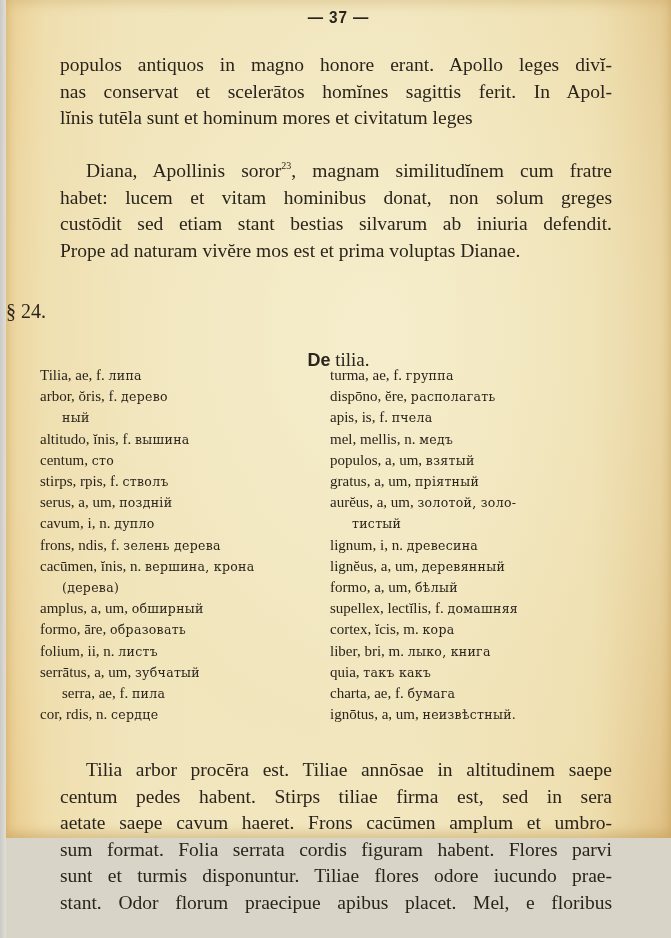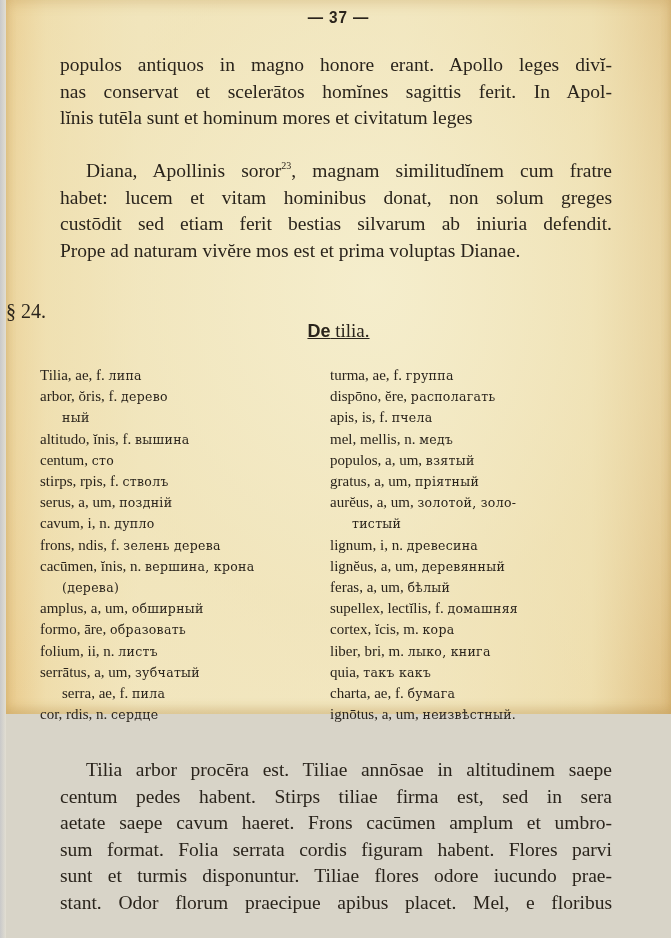--- a/index.html
+++ b/index.html
@@ -2,21 +2,21 @@
 <html><head>
   <meta charset="utf-8">
   <style>
     html, body { margin: 0; padding: 0; }
     body {
       width: 671px; height: 938px; overflow: hidden;
       background: #d8d4c8;
       font-family: "Liberation Serif", "DejaVu Serif", serif;
     }
     .page {
-      position: absolute; left: 6px; top: 0; width: 665px; height: 714px;
+      position: absolute; left: 6px; top: 0; width: 665px; height: 838px;
       background:
         radial-gradient(ellipse at 55% 40%, rgba(245,238,205,0.9) 0%, rgba(240,228,185,0.6) 55%, rgba(225,195,130,0.0) 100%),
         linear-gradient(to right, #e9c98a 0%, #efdcaa 6%, #f2e6bf 20%, #f3e8c4 60%, #eedcaa 88%, #dcb878 100%);
       color: #2a241c;
       box-shadow: inset 0 -6px 10px rgba(180,140,70,0.35), inset 0 6px 10px rgba(200,160,90,0.25);
     }
     .leftedge {
       position: absolute; left: 0; top: 0; width: 6px; height: 938px;
       background: linear-gradient(to right, #c9c9c9, #e2ded2);
     }
@@ -65,26 +65,26 @@
 
   <div class="prose" style="top:52px;">
     <span class="line">populos antiquos in magno honore erant. Apollo leges divĭ-</span>
     <span class="line">nas conservat et scelerātos homĭnes sagittis ferit. In Apol-</span>
     <span class="line last">lĭnis tutēla sunt et hominum mores et civitatum leges</span>
   </div>
 
   <div class="prose" style="top:158px;">
     <span class="line indent"><span>Diana, Apollinis soror</span><sup>23</sup><span>, magnam similitudĭnem cum fratre</span></span>
     <span class="line">habet: lucem et vitam hominibus donat, non solum greges</span>
-    <span class="line">custōdit sed etiam ferit bestias silvarum ab iniuria defendit.</span>
+    <span class="line">custōdit sed etiam stant bestias silvarum ab iniuria defendit.</span>
     <span class="line last">Prope ad naturam vivĕre mos est et prima voluptas Dianae.</span>
   </div>
 
   <div class="section" style="top:300px;">§ 24.</div>
-  <div class="title" style="top:320px;text-decoration:underline;"><span class="de">De</span><span> tilia.</span></div>
+  <div class="title" style="top:349px;"><span class="de">De</span><span> tilia.</span></div>
 
   <div class="vocab col-left" id="vocab-left">
       <span class="item"><span>Tilia, ae, f.</span> <span class="ru">липа</span></span>
       <span class="item"><span>arbor, ŏris, f.</span> <span class="ru">дерево</span></span>
       <span class="cont"><span class="ru">ный</span></span>
       <span class="item"><span>altitudo, ĭnis, f.</span> <span class="ru">вышина</span></span>
       <span class="item"><span>centum,</span> <span class="ru">сто</span></span>
       <span class="item"><span>stirps, rpis, f.</span> <span class="ru">стволъ</span></span>
       <span class="item"><span>serus, a, um,</span> <span class="ru">поздній</span></span>
       <span class="item"><span>cavum, i, n.</span> <span class="ru">дупло</span></span>
@@ -102,21 +102,21 @@
       <span class="item"><span>turma, ae, f.</span> <span class="ru">группа</span></span>
       <span class="item"><span>dispōno, ĕre,</span> <span class="ru">располагать</span></span>
       <span class="item"><span>apis, is, f.</span> <span class="ru">пчела</span></span>
       <span class="item"><span>mel, mellis, n.</span> <span class="ru">медъ</span></span>
       <span class="item"><span>populos, a, um,</span> <span class="ru">взятый</span></span>
       <span class="item"><span>gratus, a, um,</span> <span class="ru">пріятный</span></span>
       <span class="item"><span>aurĕus, a, um,</span> <span class="ru">золотой, золо-</span></span>
       <span class="cont"><span class="ru">тистый</span></span>
       <span class="item"><span>lignum, i, n.</span> <span class="ru">древесина</span></span>
       <span class="item"><span>lignĕus, a, um,</span> <span class="ru">деревянный</span></span>
-      <span class="item"><span>feras, a, um,</span> <span class="ru">бѣлый</span></span>
+      <span class="item"><span>formo, a, um,</span> <span class="ru">бѣлый</span></span>
       <span class="item"><span>supellex, lectĭlis, f.</span> <span class="ru">домашняя</span></span>
       <span class="item"><span>cortex, ĭcis, m.</span> <span class="ru">кора</span></span>
       <span class="item"><span>liber, bri, m.</span> <span class="ru">лыко, книга</span></span>
       <span class="item"><span>quia,</span> <span class="ru">такъ какъ</span></span>
       <span class="item"><span>charta, ae, f.</span> <span class="ru">бумага</span></span>
       <span class="item"><span>ignōtus, a, um,</span> <span class="ru">неизвѣстный.</span></span>
     </div>
 
   <div class="prose" style="top:757px;">
     <span class="line indent">Tilia arbor procēra est. Tiliae annōsae in altitudinem saepe</span>

